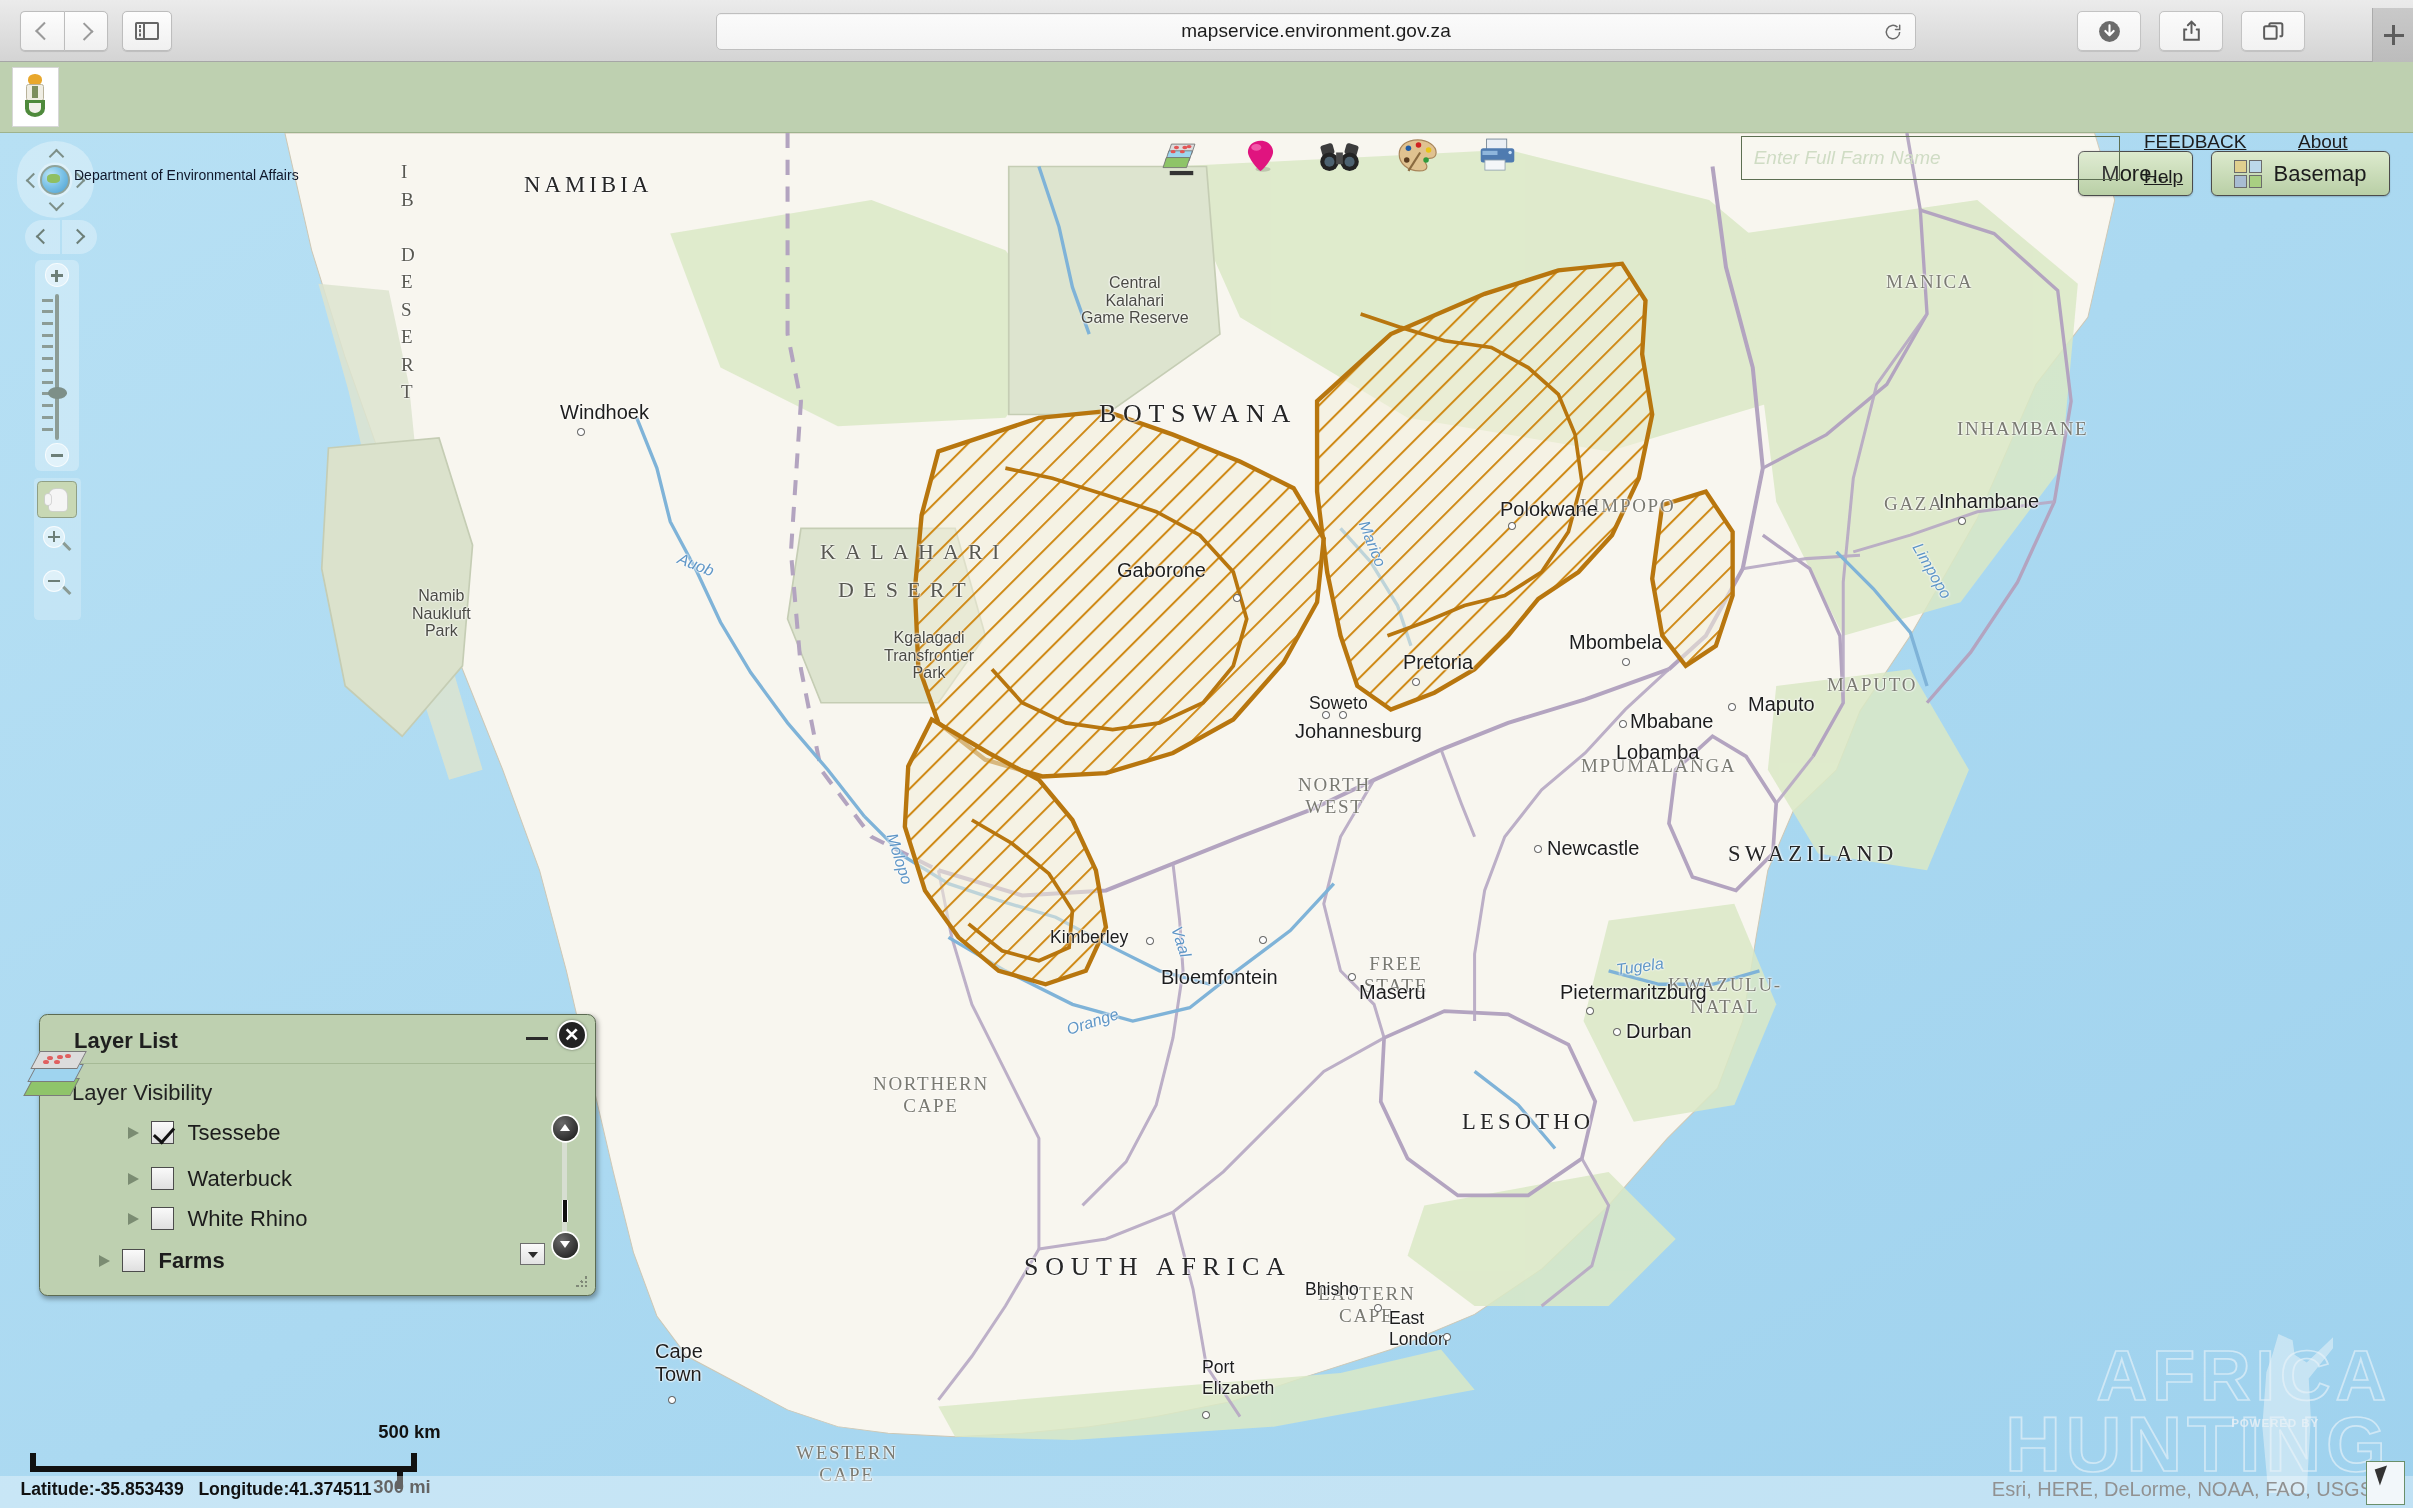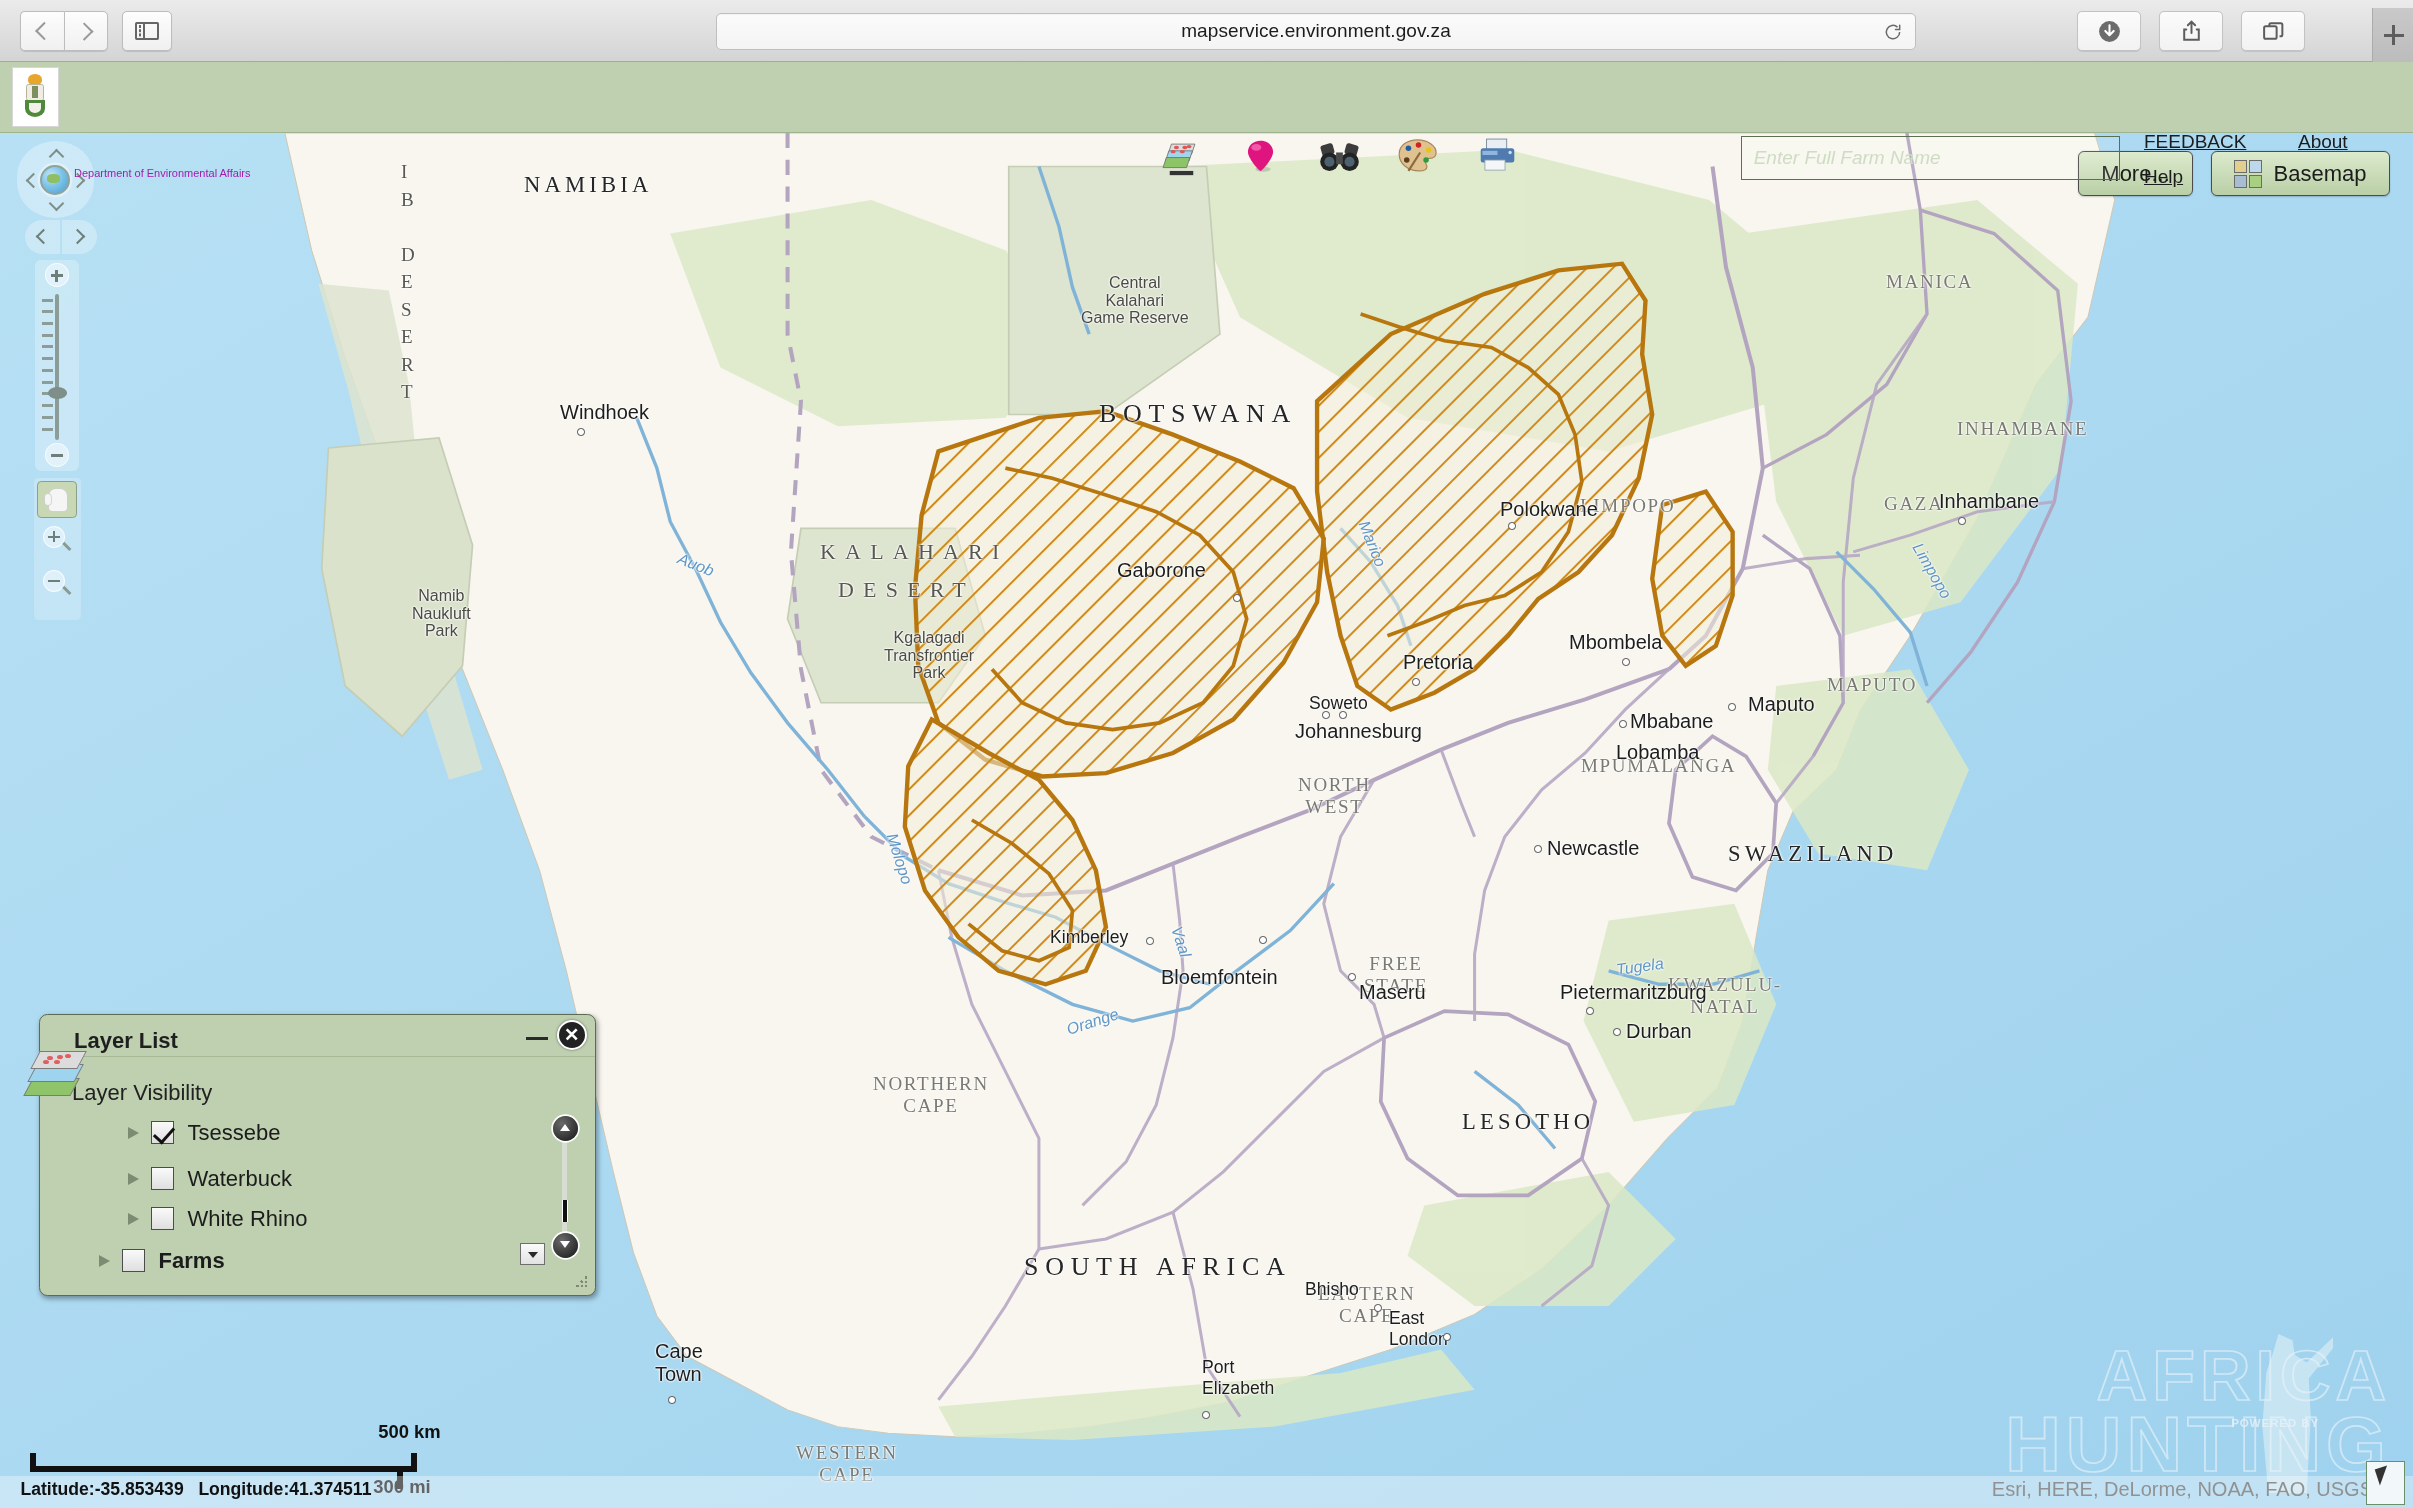--- a/index.html
+++ b/index.html
@@ -84,21 +84,21 @@
   #coat-shape .c3{position:absolute;left:7.5px;top:13.4px;width:6.7px;height:11.7px;background:#7d8f5e;}
   #coat-shape .c4{position:absolute;left:0.8px;top:27px;width:20px;height:17px;background:#4f8a3c;border-radius:0 0 50% 50%;}
   #coat-shape .c5{position:absolute;left:5px;top:30px;width:11.7px;height:10px;background:#f2f1ea;border-radius:0 0 50% 50%;}
 
   #app-title{
     position:absolute; left:74px; top:65px;
     font-size:32px; color:#1e1e1e; font-weight:400; letter-spacing:0.2px;
   }
   #app-subtitle{
     position:absolute; left:74px; top:105px;
-    font-size:11px; color:#a21caf;
+    font-size:14px; color:#0f172a;
   }
   #header-tools{ position:absolute; left:1158px; top:72px; display:flex; gap:32px;}
   .header-tool{ width:47px; height:42px; position:relative; cursor:pointer;}
 
   #farm-search{
     position:absolute; left:1741px; top:74px; width:379px; height:44px;
     background:rgba(255,255,255,.10);
     border:0.8px solid #5d6f52;
     font-size:19px; font-style:italic; color:#cfdcc4; padding:0 11.7px;
     font-family:"Liberation Sans", sans-serif;
@@ -199,21 +199,21 @@
   }
   #basemap-grid{display:grid;grid-template-columns:12.6px 12.6px;grid-template-rows:12.6px 12.6px;gap:2.5px;}
   #basemap-grid i{display:block;border:0.8px solid #6b6b6b;}
 
   
   #layer-panel{
     position:absolute; left:39px; top:881px; width:557px; height:282px;
     background:#bed0b0; border:1.7px solid #5c6b52; border-radius:8.4px;
     box-shadow:1.7px 2.5px 5px rgba(0,0,0,.35); z-index:20;
   }
-  #layer-panel-header{ position:relative; height:42px; border-bottom:0.8px solid #a6ba96;}
+  #layer-panel-header{ position:relative; height:49px; border-bottom:0.8px solid #a6ba96;}
   #layer-panel-title{ position:absolute; left:34px; top:13.4px; font-size:22px; font-weight:bold; color:#1f1f1f;}
   #layer-minimize{ position:absolute; right:47px; top:22px; width:22px; height:3.4px; background:#2a2a2a; cursor:pointer;}
   #layer-close{ position:absolute; right:8.4px; top:5px; width:30px;height:30px;border-radius:50%;
     background:#222; border:2.5px solid #fff; box-shadow:0 0 2.5px rgba(0,0,0,.5); cursor:pointer;
     display:flex;align-items:center;justify-content:center; color:#fff; font-size:18.4px; font-weight:bold;
     font-family:"Liberation Sans",sans-serif; line-height:1;}
   #layer-visibility-label{ position:absolute; left:32px; top:65px; font-size:22px; color:#222;}
   #layer-icon{ position:absolute; left:-11.7px; top:34px; width:59px;height:59px; z-index:3;}
   #layer-icon .s{position:absolute;width:47px;height:18.4px;transform:skewX(-28deg);border:0.8px solid #7b7b7b;}
   #layer-icon .s1{left:6.7px;top:1.7px;background:#dcdcdc;}

